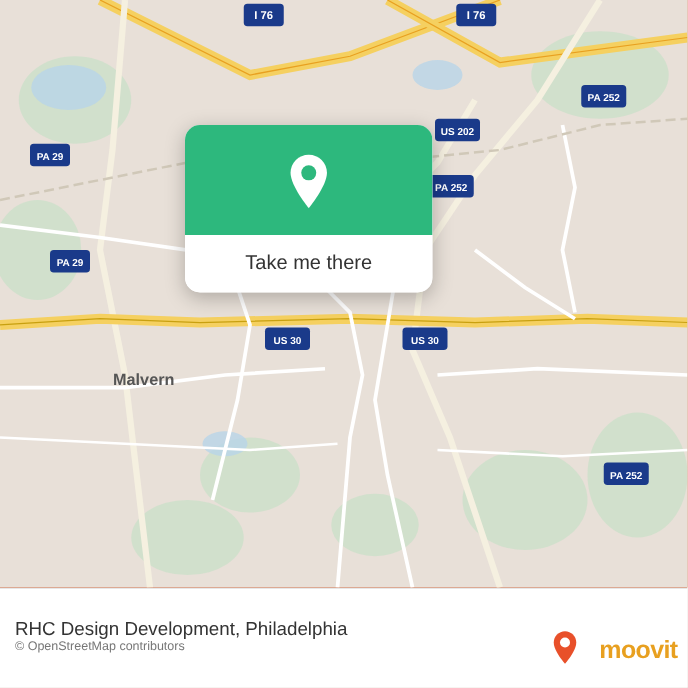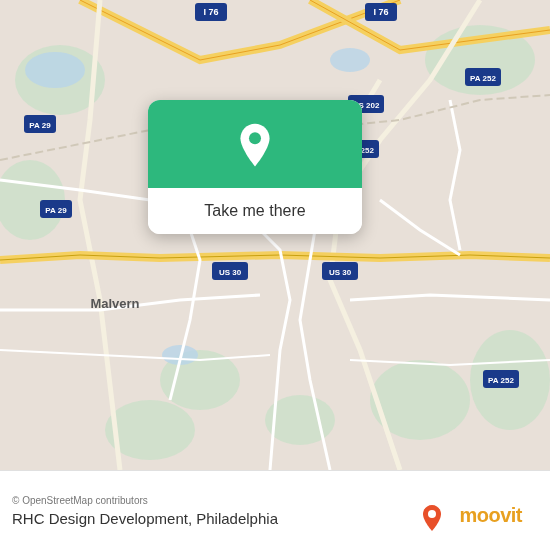--- a/index.html
+++ b/index.html
@@ -24,21 +24,21 @@
     #map-svg {
       width: 100%;
       height: 100%;
     }
 
     
     #popup-card {
       position: absolute;
       top: 100px;
       left: 148px;
-      width: 214px;
+      width: 198px;
       background: white;
       border-radius: 12px;
       box-shadow: 0 4px 16px rgba(0,0,0,0.25);
       display: flex;
       flex-direction: column;
       align-items: center;
       overflow: hidden;
     }
 
     #popup-green-section {
@@ -87,23 +87,23 @@
 
     #location-title {
       font-size: 15px;
       color: #333;
       font-weight: 400;
     }
 
     #moovit-logo {
       position: absolute;
       bottom: 18px;
-      right: 28px;
-      display: flex;
-      align-items: flex-start;
+      right: 8px;
+      display: flex;
+      align-items: flex-end;
       gap: 16px;
     }
 
     #moovit-pin {
       width: 22px;
       height: 28px;
     }
 
     #moovit-text {
       font-size: 20px;
@@ -201,22 +201,22 @@
       <svg id="location-pin-icon" viewBox="0 0 48 56" xmlns="http://www.w3.org/2000/svg">
         <path d="M24 2C14.6 2 7 9.6 7 19c0 12.4 17 33 17 33s17-20.6 17-33C41 9.6 33.4 2 24 2z" fill="white"></path>
         <circle cx="24" cy="19" r="7" fill="#2db87d"></circle>
       </svg>
     </div>
     <button id="popup-button">Take me there</button>
   </div>
 </div>
 
 <div id="bottom-bar">
+  <span id="location-title">RHC Design Development, Philadelphia</span>
   <span id="attribution-text">© OpenStreetMap contributors</span>
-  <span id="location-title">RHC Design Development, Philadelphia</span>
 
   <div id="moovit-logo">
     <svg id="moovit-pin" viewBox="0 0 22 28" xmlns="http://www.w3.org/2000/svg">
       <path d="M11 1C6.03 1 2 5.03 2 10c0 7 9 17 9 17s9-10 9-17c0-4.97-4.03-9-9-9z" fill="#e8502a"></path>
       <circle cx="11" cy="10" r="4" fill="white"></circle>
     </svg>
     <span id="moovit-text">moovit</span>
   </div>
 </div>
 

